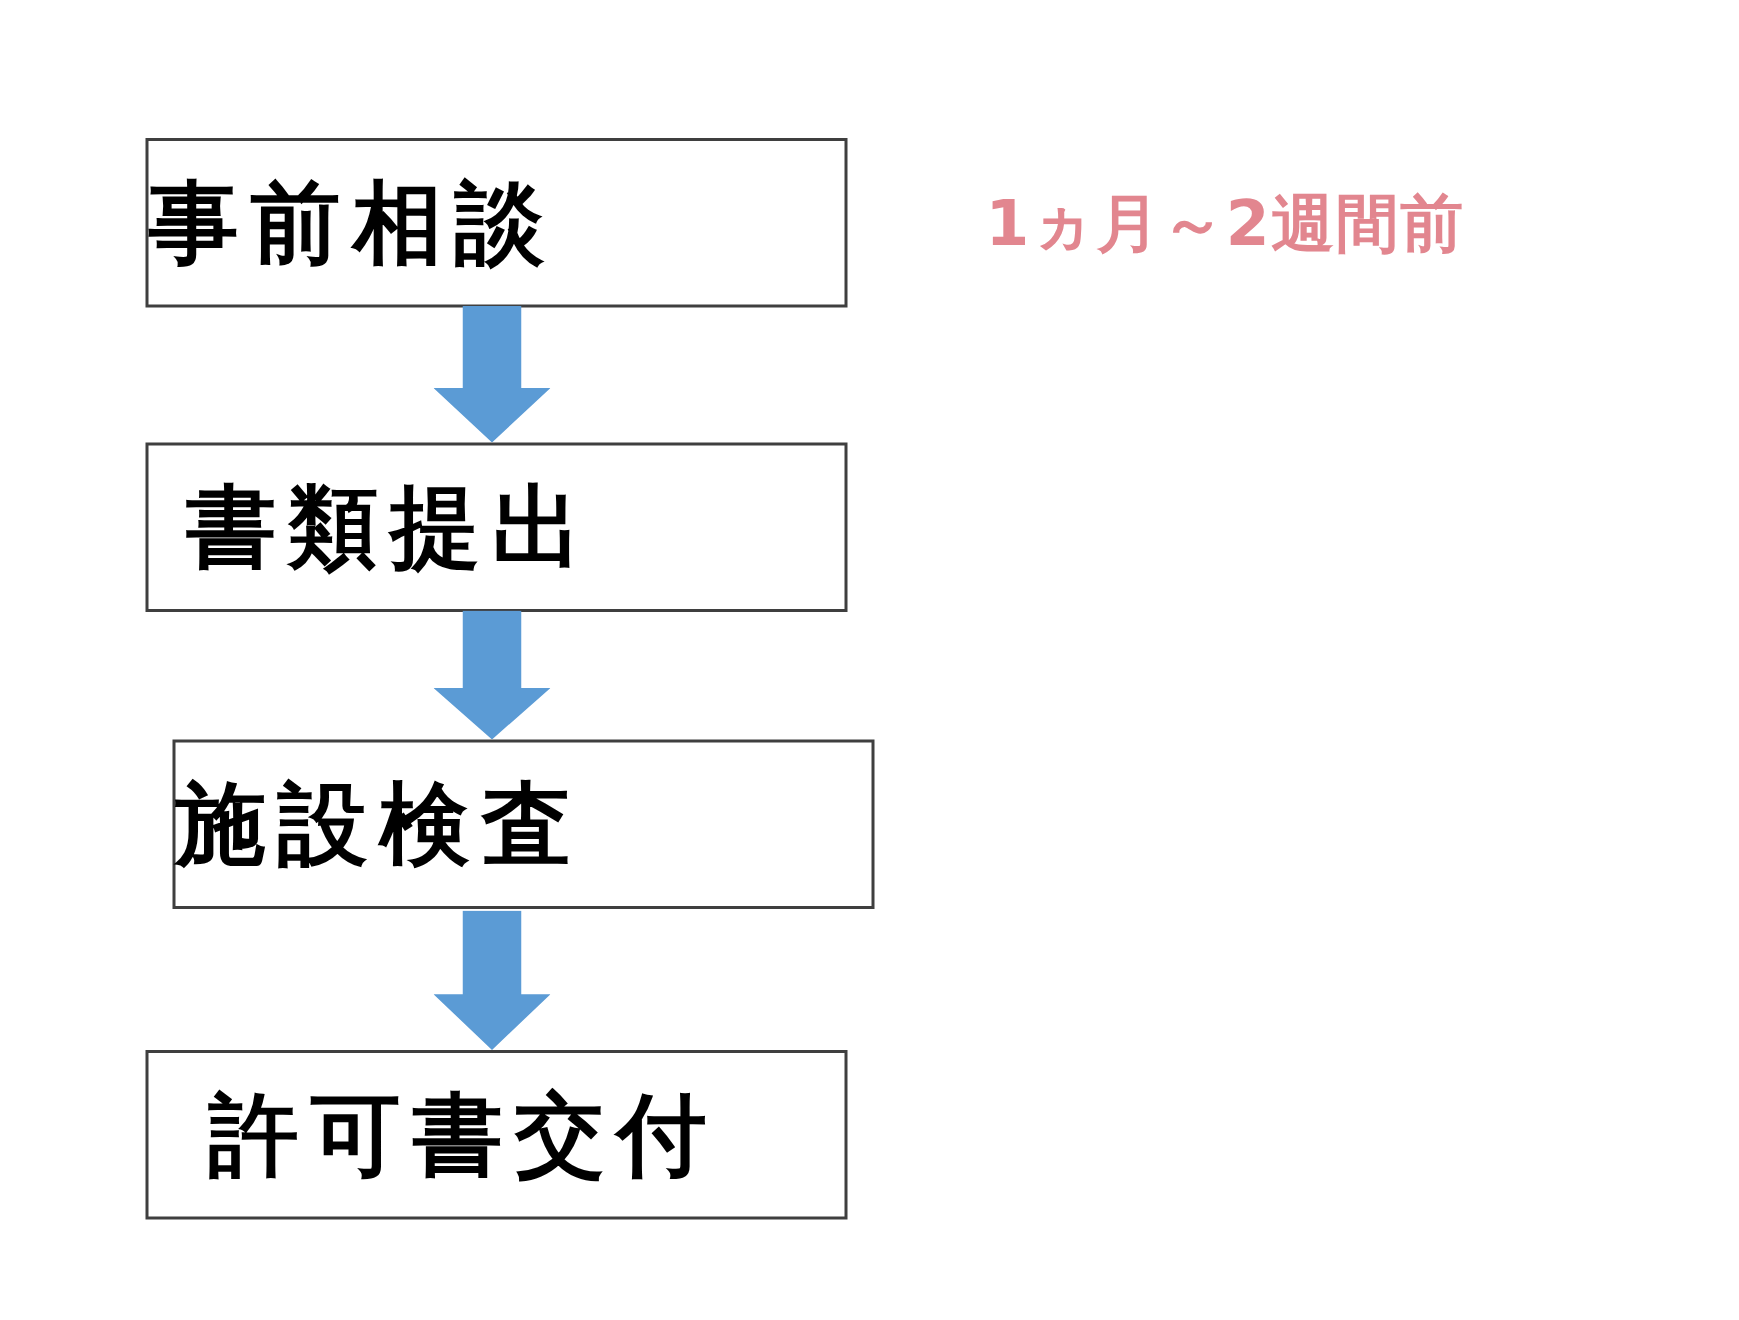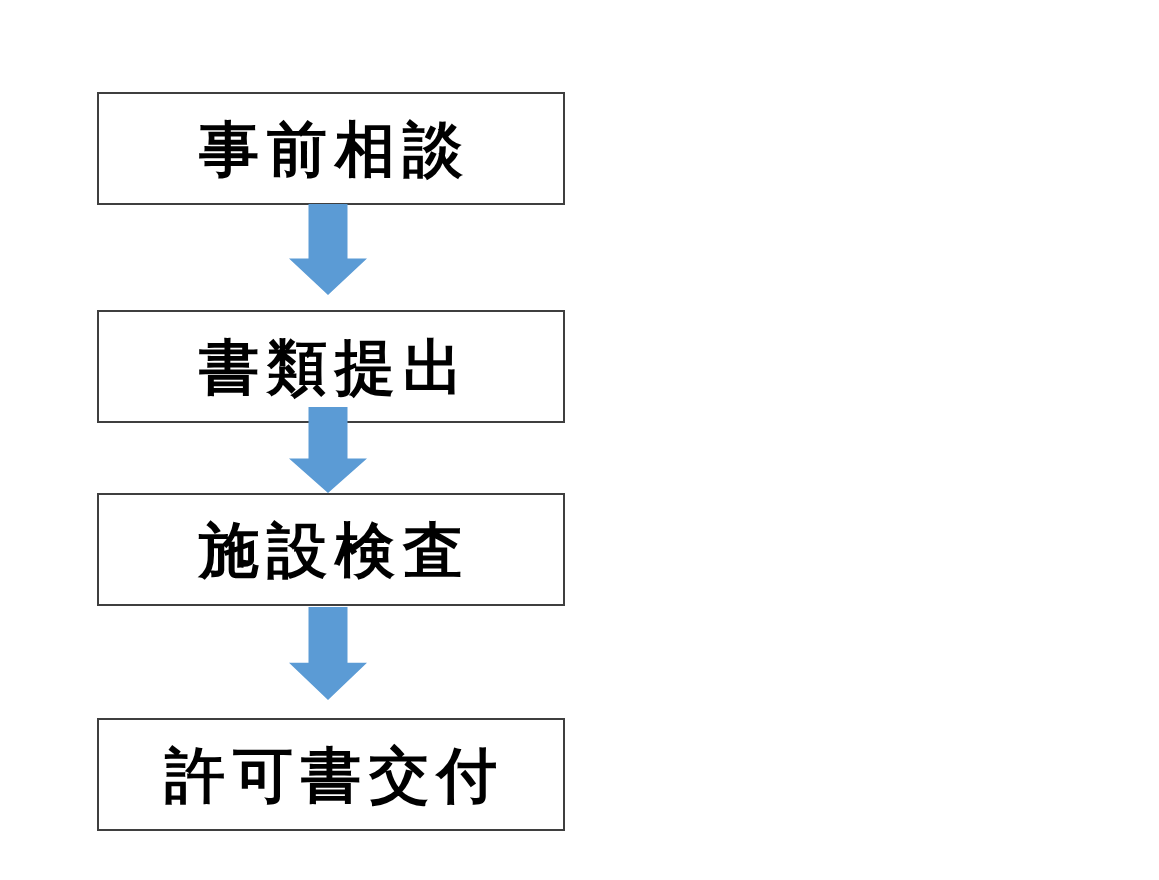--- a/index.html
+++ b/index.html
@@ -19,21 +19,20 @@
 
   .flow-box {
     position: absolute;
     left: 97px;
     width: 468px;
     height: 113px;
     border: 2px solid var(--box-border, #3f3f3f);
     background: var(--background, #ffffff);
     display: flex;
     align-items: center;
-    justify-content: center;
   }
 
   .box-label {
     color: var(--box-text, #000000);
     font-size: 60px;
     font-weight: bold;
     letter-spacing: 8px;
     white-space: nowrap;
     line-height: 1;
     
@@ -57,36 +56,37 @@
     color: var(--annotation, #e2868f);
     font-size: 42px;
     font-weight: bold;
     letter-spacing: 1px;
     white-space: nowrap;
     line-height: 1;
   }
 
   
   .row-1 { top: 92px; }
-  .row-2 { top: 310px; }
-  .row-3 { top: 493px; }
-  .row-4 { top: 718px; }
+  .row-2 { top: 295px; padding-left: 25px; }
+  .row-3 { top: 493px; margin-left: 18px; }
+  .row-4 { top: 700px; padding-left: 40px; }
 
   .arrow-1 { top: 204px; height: 91px; }
   .arrow-2 { top: 407px; height: 86px; }
   .arrow-3 { top: 607px; height: 93px; }
 </style>
 </head>
 <body>
 
 <div class="canvas">
 
   <div class="flow-box row-1">
     <span class="box-label">事前相談</span>
   </div>
+  <div class="annotation row-1">1ヵ月～2週間前</div>
 
   <div class="down-arrow arrow-1"></div>
 
   <div class="flow-box row-2">
     <span class="box-label">書類提出</span>
   </div>
 
   <div class="down-arrow arrow-2"></div>
 
   <div class="flow-box row-3">

